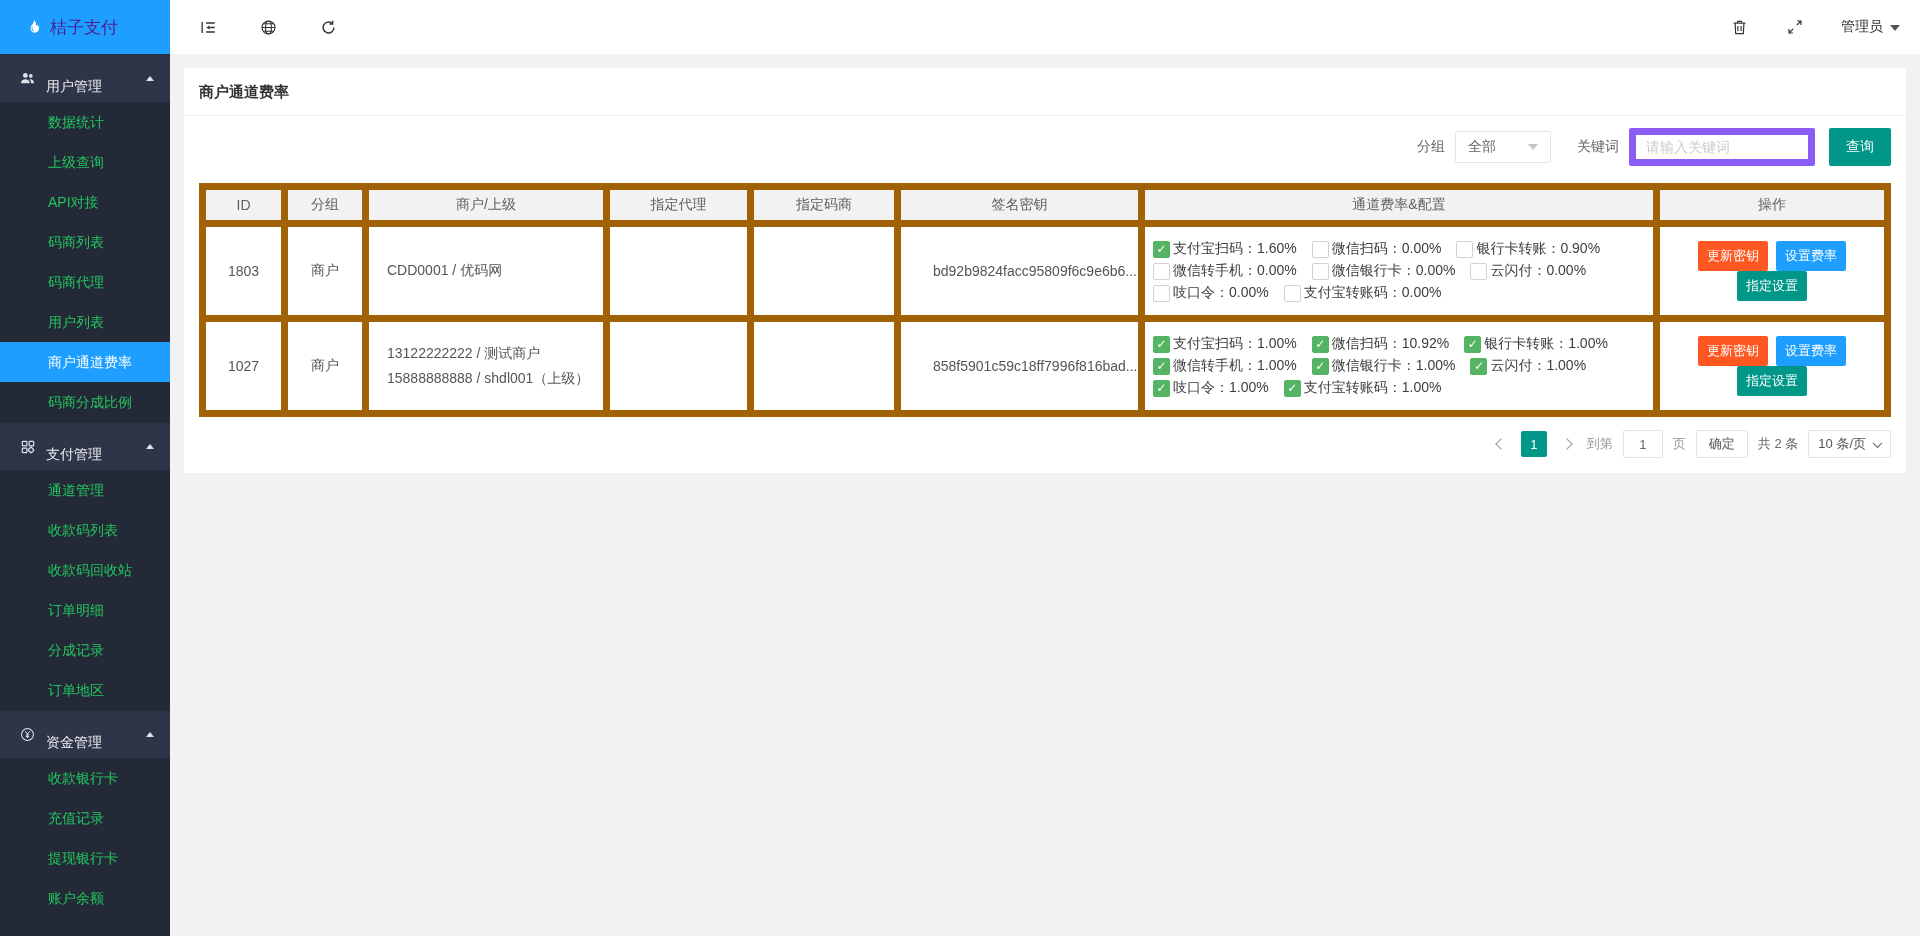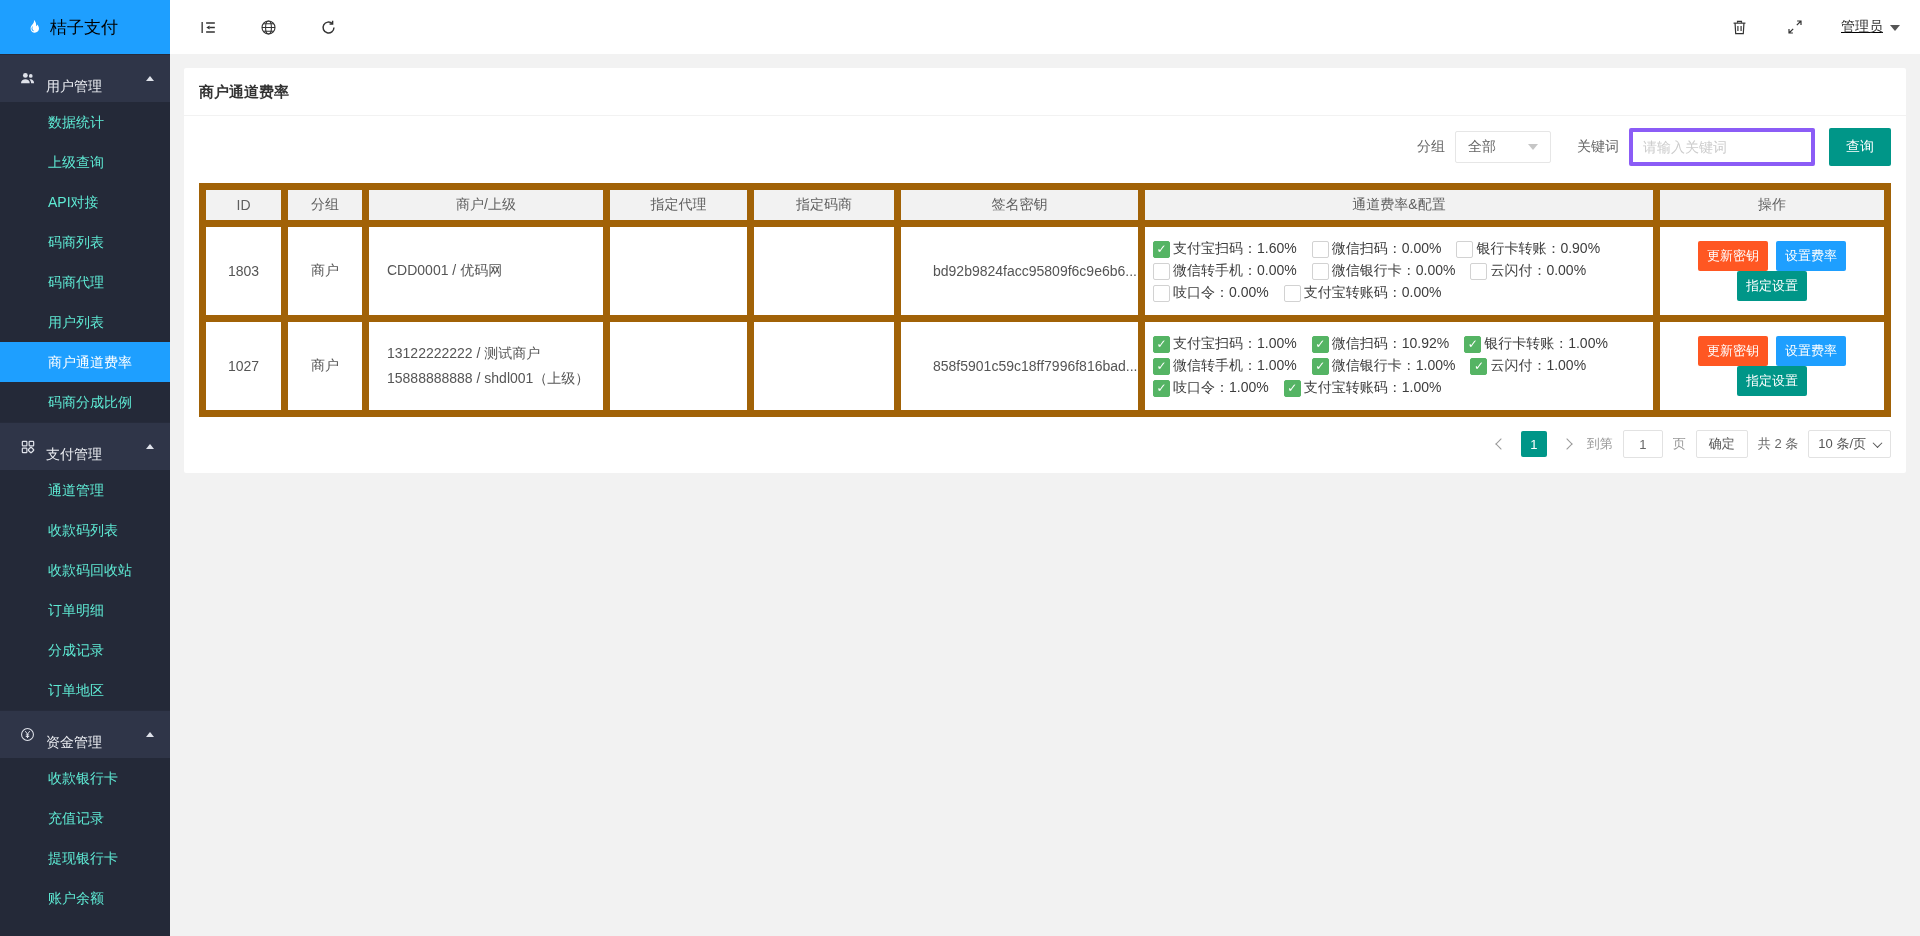--- a/index.html
+++ b/index.html
@@ -1,52 +1,52 @@
 <!DOCTYPE html>
 <html><head>
 <meta charset="utf-8">
 <style>
   * { margin:0; padding:0; box-sizing:border-box; }
   html,body { width:1920px; height:936px; overflow:hidden; }
   body { font-family:"Liberation Sans","DejaVu Sans",sans-serif; background:#f2f2f2; position:relative; font-size:14px; }
 
   
   .sidebar { position:absolute; left:0; top:0; width:170px; height:100%; background:#242938; z-index:5; }
-  .logo { height:54px; background:#1E9FFF; color:#000000; display:flex; align-items:center; padding-left:24px; gap:8px; font-size:17px; }
+  .logo { height:54px; background:#1E9FFF; color:#4c1d95; display:flex; align-items:center; padding-left:24px; gap:8px; font-size:17px; }
   .logo svg { display:block; }
   .menu { overflow:hidden; height:882px; }
   .grp { height:48px; background:#2F3548; display:flex; align-items:center; padding:0 16px 0 19px; position:relative; cursor:pointer; border-top:1px solid rgba(0,0,0,.18); }
   .grp .icn { width:17px; height:17px; color:#dfe2ea; display:flex; align-items:center; justify-content:center; }
   .grp-label { color:#eceef3; margin-left:10px; font-size:14px;margin-top:16px; }
   .caret-up { position:absolute; right:16px; width:0; height:0; border-left:4.5px solid transparent; border-right:4.5px solid transparent; border-bottom:5.5px solid #dfe2ea; }
   .sub { background:#242938; }
-  .itm { height:40px; line-height:40px; padding-left:48px; color:#5eead4; font-size:14px; cursor:pointer; white-space:nowrap; }
+  .itm { height:40px; line-height:40px; padding-left:48px; color:#22c55e; font-size:14px; cursor:pointer; white-space:nowrap; }
   .itm.active { background:#1E9FFF; color:#fff; }
 
   
   .topbar { position:absolute; left:170px; right:0; top:0; height:54px; background:#fff; display:flex; align-items:center; justify-content:space-between; padding:0 20px 0 28px; }
   .tb-left, .tb-right { display:flex; align-items:center; }
   .tb-left { gap:40px; }
-  .tb-right { gap:36px;text-decoration:underline; }
+  .tb-right { gap:36px; }
   .tb-icon { width:20px; height:20px; display:flex; align-items:center; justify-content:center; cursor:pointer; color:#333; }
   .admin { display:flex; align-items:center; gap:7px; cursor:pointer; color:#333; font-size:14px; }
   .caret-down { width:0; height:0; border-left:5px solid transparent; border-right:5px solid transparent; border-top:6px solid #555; margin-top:2px; }
 
   
   .main { position:absolute; left:170px; top:54px; right:0; bottom:0; background:#f2f2f2; padding:14px; }
   .card { background:#fff; border-radius:2px; }
   .card-title { padding:15px 15px 13px; font-size:15px; font-weight:700; color:#333; border-bottom:1px solid #f2f2f2; }
 
   
   .filter { display:flex; justify-content:flex-end; align-items:center; padding:12px 15px 2px; }
   .f-label { color:#666; margin-right:10px; }
   .f-gap { margin-left:26px; }
   .select { width:96px; height:32px; border:1px solid #e6e6e6; border-radius:2px; display:flex; align-items:center; justify-content:space-between; padding:0 12px; color:#666; cursor:pointer; background:#fff; }
   .sel-caret { width:0; height:0; border-left:5px solid transparent; border-right:5px solid transparent; border-top:6px solid #c6c6c6; }
-  .kw-input { width:186px; height:38px; border:4px solid #8b5cf6; border-radius:2px; padding:0 10px; color:#666; font-size:14px; outline:none; font-family:inherit; }
+  .kw-input { width:186px; height:38px; border:7px solid #8b5cf6; border-radius:2px; padding:0 10px; color:#666; font-size:14px; outline:none; font-family:inherit; }
   .kw-input::placeholder { color:#ccc; }
   .search-btn { height:38px; padding:0 17px; margin-left:14px; background:#009688; color:#fff; border:none; border-radius:2px; font-size:14px; cursor:pointer; font-family:inherit; }
 
   
   .tbl-wrap { padding:15px 15px 0; }
   table { width:100%; border-collapse:collapse; table-layout:fixed; }
   th, td { border:7px solid #a16207; }
   th { background:#f2f2f2; height:37px; font-weight:400; color:#5f5f5f; font-size:14px; }
   td { color:#555; font-size:14px; height:95px; }
   .c-center { text-align:center; }

